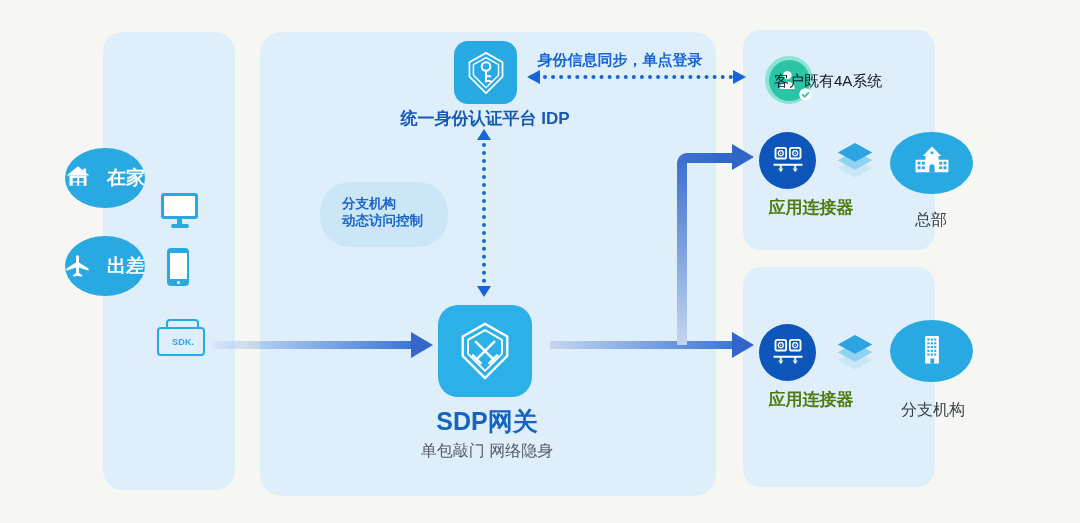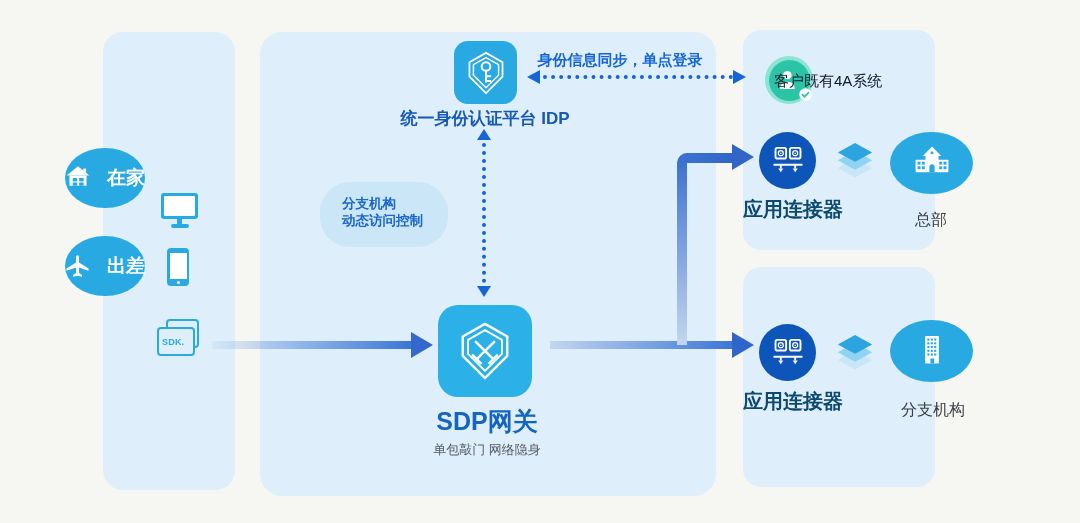--- a/index.html
+++ b/index.html
@@ -29,34 +29,34 @@
   .mon-inner{position:absolute;left:3px;top:3px;right:3px;bottom:3px;background:#fff;border-radius:1px;}
   .mon-stem{position:absolute;left:16px;top:26px;width:5px;height:5px;background:#29a9e2;}
   .mon-base{position:absolute;left:9.5px;top:31px;width:18px;height:3.5px;background:#29a9e2;border-radius:2px;}
   .phone{left:167px;top:248px;width:22px;height:38px;background:#29a9e2;border-radius:4px;}
   .ph-screen{position:absolute;left:2.5px;right:2.5px;top:5px;bottom:7px;background:#fff;}
   .ph-dot{position:absolute;left:9.5px;bottom:2px;width:3px;height:3px;border-radius:50%;background:#fff;}
   .sdk{left:157px;top:319px;width:42px;height:37px;}
   .sdk-back{position:absolute;right:0;top:0;width:29px;height:25px;border:2.5px solid #29a9e2;border-radius:4px;}
   .sdk-front{
     position:absolute;left:0;bottom:0;width:31px;height:25px;border:2.5px solid #29a9e2;border-radius:4px;
-    background:#deeefa;display:flex;align-items:center;padding-left:3px;
+    background:#deeefa;display:flex;align-items:center;padding-left:13px;
     font-weight:bold;font-size:9px;color:#29a9e2;letter-spacing:.2px;
   }
 
   .client-title{left:169px;top:444px;font-size:19px;font-weight:bold;color:#1659b5;}
 
   
   .idp-ico{left:454px;top:41px;width:63px;height:63px;border-radius:14px;background:#29a9e2;
            display:flex;align-items:center;justify-content:center;}
   .idp-label{left:485px;top:107px;font-size:17px;font-weight:bold;color:#1659b5;}
   .gw-ico{left:438px;top:305px;width:94px;height:92px;border-radius:20px;background:#2cb0e8;
           display:flex;align-items:center;justify-content:center;}
   .gw-title{left:487px;top:405px;font-size:25px;font-weight:bold;color:#1565c0;}
-  .gw-sub{left:487px;top:441px;font-size:13px;color:#565d66;}
+  .gw-sub{left:487px;top:441px;font-size:16px;color:#565d66;}
 
   .bubble{left:320px;top:182px;width:128px;height:65px;border-radius:30px;background:#cbe7f7;
           padding:13px 0 0 22px;box-sizing:border-box;}
   .bubble div{font-size:13.5px;font-weight:bold;color:#1b66c8;line-height:17px;}
 
   
   .vdots{left:482px;top:143px;width:0;height:140px;border-left:4px dotted #1565d8;}
   .tri-up{left:477px;top:129px;width:0;height:0;border-left:7px solid transparent;border-right:7px solid transparent;border-bottom:11px solid #1565d8;}
   .tri-down{left:477px;top:286px;width:0;height:0;border-left:7px solid transparent;border-right:7px solid transparent;border-top:11px solid #1565d8;}
   .hdots{left:543px;top:75px;width:190px;height:0;border-top:4px dotted #1565d8;}
@@ -81,21 +81,21 @@
              display:flex;align-items:center;justify-content:center;}
   .badge{position:absolute;right:1px;bottom:3px;width:13px;height:13px;}
   .sys-label{position:absolute;left:774px;top:72px;font-size:15px;color:#0f172a;}
 
   
   .conn-circle{position:absolute;left:759px;width:57px;height:57px;border-radius:50%;background:#0e55b9;
                display:flex;align-items:center;justify-content:center;}
   .layers{position:absolute;left:832px;width:46px;height:46px;}
   .site-ell{position:absolute;left:890px;width:83px;height:62px;border-radius:50%;background:#29a9e2;
             display:flex;align-items:center;justify-content:center;}
-  .conn-label{font-size:20px;font-weight:bold;color:#0c4a6e;}
+  .conn-label{font-size:17px;font-weight:bold;color:#4d7c0f;margin-left:18px;}
   .site-label{font-size:16px;color:#3a4047;}
 </style>
 </head>
 <body>
 
 <div class="stage">
 
   <div class="panel p-left"></div>
   <div class="panel p-center"></div>
   <div class="panel p-tr"></div>

